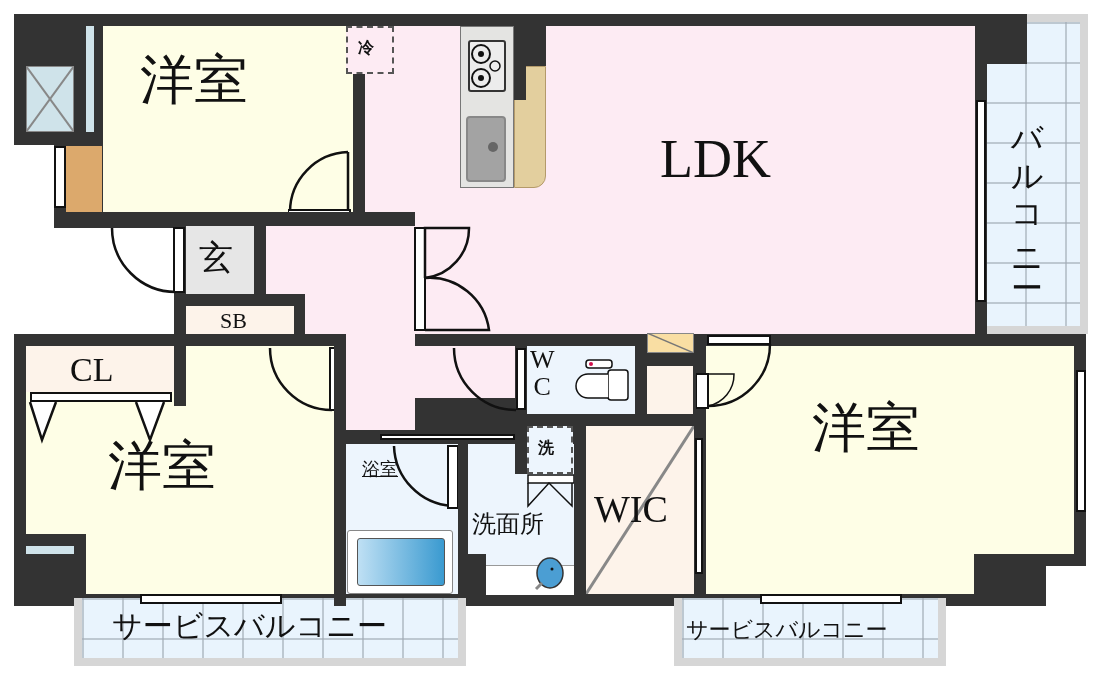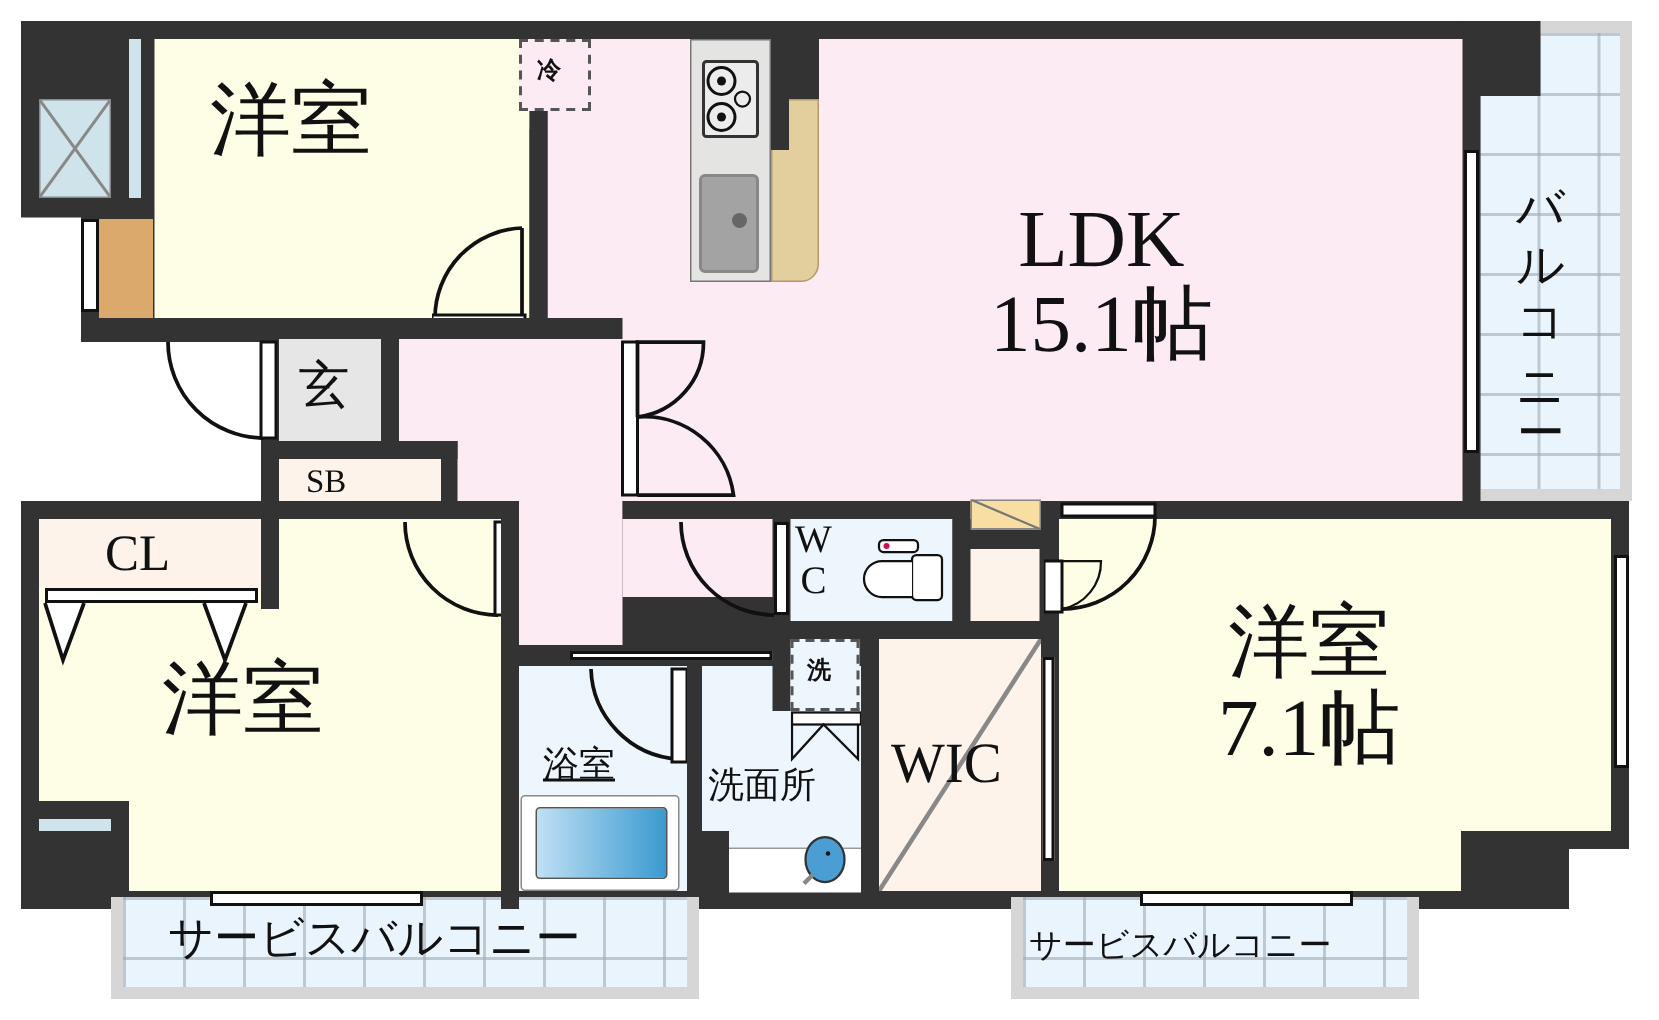--- a/index.html
+++ b/index.html
@@ -10,21 +10,21 @@
   .room-pink { background:#fdebf3; }
   .room-blue { background:#edf5fd; }
   .room-peach { background:#fdf3ea; }
   .room-gray { background:#e6e6e6; }
   .balcony { background:#e9f4fd; border:8px solid #d6d6d6;
     background-image:
       linear-gradient(to right, rgba(160,170,180,0.6) 2px, transparent 2px),
       linear-gradient(to bottom, rgba(160,170,180,0.6) 2px, transparent 2px);
     background-size:40px 40px; }
   .label { position:absolute; color:#111; text-align:center; line-height:1.05; white-space:nowrap; font-family:"Liberation Serif","DejaVu Serif",serif; }
-  .big { font-size:54px; }
+  .big { font-size:54px;text-align:right; }
   .mid { font-size:34px; }
   .small { font-size:22px; }
   .tiny { font-size:16px; }
   .window { position:absolute; background:#ffffff; border:2px solid #111; box-sizing:border-box; }
   .vert { writing-mode:vertical-rl; text-orientation:upright; letter-spacing:6px; }
 </style>
 </head>
 <body>
 
 <div class="abs wall" style="left:14px;top:14px;width:1012px;height:592px;"></div>
@@ -67,21 +67,20 @@
     <path d="M60 2 L60 64 M60 2 A60 60 0 0 0 2 62" fill="none" stroke="#111" stroke-width="2.5"></path>
     <rect x="0" y="60" width="62" height="8" fill="#fff" stroke="#111" stroke-width="2"></rect>
   </svg>
 
 <div class="abs room-pink" style="left:365px;top:26px;width:610px;height:308px;"></div>
 <div class="abs room-pink" style="left:265px;top:226px;width:150px;height:108px;"></div>
 <div class="abs room-pink" style="left:305px;top:300px;width:110px;height:134px;"></div>
 <div class="abs room-pink" style="left:415px;top:334px;width:110px;height:64px;"></div>
 <div class="label big" style="left:660px;top:131px;">
   <div>LDK</div>
-  <div>15.1帖</div>
 </div>
 
 <div class="abs" style="left:346px;top:26px;width:48px;height:48px;border:2px dashed #555;background:#fdebf3;"></div>
 <div class="label tiny" style="left:358px;top:40px;font-weight:bold;">冷</div>
 
 <div class="abs" style="left:460px;top:26px;width:54px;height:162px;background:#e4e4e2;border:1px solid #777;"></div>
 <div class="abs" style="left:468px;top:40px;width:38px;height:52px;border:2px solid #333;border-radius:3px;background:#ececec;"></div>
 <svg class="abs" style="left:470px;top:42px;" width="34" height="48">
     <circle cx="11" cy="12" r="9" fill="none" stroke="#111" stroke-width="2"></circle>
     <circle cx="11" cy="36" r="9" fill="none" stroke="#111" stroke-width="2"></circle>
@@ -116,21 +115,21 @@
 <div class="abs room-gray" style="left:186px;top:226px;width:68px;height:68px;"></div>
 <div class="label mid" style="left:199px;top:240px;">玄</div>
 <div class="abs wall" style="left:174px;top:226px;width:12px;height:112px;"></div>
 <div class="abs wall" style="left:254px;top:226px;width:12px;height:74px;"></div>
 <svg class="abs" style="left:110px;top:226px;" width="76" height="68">
     <path d="M2 2 A64 64 0 0 0 66 66" fill="none" stroke="#111" stroke-width="2.5"></path>
     <rect x="64" y="2" width="10" height="64" fill="#fff" stroke="#111" stroke-width="2"></rect>
   </svg>
 
 <div class="abs room-peach" style="left:186px;top:306px;width:108px;height:28px;"></div>
-<div class="label small" style="left:204px;top:309px;">SB</div>
+<div class="label small" style="left:220px;top:309px;">SB</div>
 <div class="abs wall" style="left:174px;top:294px;width:131px;height:12px;"></div>
 <div class="abs wall" style="left:294px;top:294px;width:11px;height:46px;"></div>
 
 <div class="abs wall" style="left:14px;top:334px;width:332px;height:12px;"></div>
 <div class="abs room-yellow" style="left:26px;top:346px;width:308px;height:248px;"></div>
 <div class="abs wall" style="left:26px;top:534px;width:60px;height:60px;"></div>
 <div class="abs" style="left:26px;top:546px;width:48px;height:8px;background:#cfe3ea;"></div>
 <div class="abs room-peach" style="left:26px;top:346px;width:148px;height:46px;"></div>
 <div class="abs wall" style="left:174px;top:346px;width:12px;height:60px;"></div>
 <div class="label mid" style="left:70px;top:352px;">CL</div>
@@ -164,21 +163,21 @@
     <rect x="34" y="12" width="20" height="30" rx="3" fill="#fff" stroke="#111" stroke-width="1.5"></rect>
     <path d="M34 16 L14 16 A12 12 0 0 0 14 40 L34 40" fill="#fff" stroke="#111" stroke-width="1.5"></path>
   </svg>
 <div class="abs wall" style="left:635px;top:346px;width:12px;height:82px;"></div>
 <div class="abs room-peach" style="left:647px;top:366px;width:46px;height:48px;"></div>
 <div class="abs wall" style="left:515px;top:414px;width:190px;height:12px;"></div>
 
 <div class="abs wall" style="left:334px;top:430px;width:181px;height:14px;"></div>
 <div class="window" style="left:380px;top:434px;width:135px;height:6px;"></div>
 <div class="abs room-blue" style="left:346px;top:444px;width:112px;height:150px;"></div>
-<div class="label small" style="left:362px;top:498px;font-size:24px;text-decoration:underline;">浴室</div>
+<div class="label small" style="left:362px;top:460px;font-size:18px;text-decoration:underline;">浴室</div>
 <svg class="abs" style="left:390px;top:444px;" width="70" height="70">
     <path d="M4 2 A62 62 0 0 0 62 62" fill="none" stroke="#111" stroke-width="2.5"></path>
     <rect x="58" y="2" width="10" height="62" fill="#fff" stroke="#111" stroke-width="2"></rect>
   </svg>
 <div class="abs" style="left:347px;top:530px;width:106px;height:64px;background:#fff;border:1.5px solid #888;border-radius:3px;"></div>
 <div class="abs" style="left:357px;top:538px;width:88px;height:48px;border:1.5px solid #555;border-radius:3px;background:linear-gradient(90deg,#bfe0f4,#3a9ad0);"></div>
 <div class="abs wall" style="left:458px;top:444px;width:10px;height:150px;"></div>
 
 <div class="abs room-blue" style="left:468px;top:444px;width:106px;height:150px;"></div>
 <div class="abs wall" style="left:515px;top:414px;width:12px;height:60px;"></div>
@@ -203,21 +202,20 @@
     <line x1="108" y1="0" x2="0" y2="168" stroke="#888" stroke-width="3"></line>
   </svg>
 <div class="label mid" style="left:594px;top:490px;font-size:38px;">WIC</div>
 <div class="abs wall" style="left:694px;top:340px;width:12px;height:256px;"></div>
 <div class="window" style="left:695px;top:438px;width:8px;height:136px;"></div>
 
 <div class="abs room-yellow" style="left:706px;top:346px;width:368px;height:208px;"></div>
 <div class="abs room-yellow" style="left:706px;top:554px;width:268px;height:40px;"></div>
 <div class="label big" style="left:812px;top:400px;">
   <div>洋室</div>
-  <div>7.1帖</div>
 </div>
 <svg class="abs" style="left:696px;top:334px;" width="80" height="76">
     <rect x="12" y="2" width="62" height="8" fill="#fff" stroke="#111" stroke-width="2"></rect>
     <path d="M74 10 A62 62 0 0 1 12 72" fill="none" stroke="#111" stroke-width="2.5"></path>
     <rect x="0" y="40" width="12" height="34" fill="#fff" stroke="#111" stroke-width="2"></rect>
     <path d="M12 40 L38 40 A32 32 0 0 1 12 72" fill="none" stroke="#111" stroke-width="1.5"></path>
   </svg>
 <div class="window" style="left:1076px;top:370px;width:10px;height:142px;"></div>
 <div class="window" style="left:760px;top:594px;width:142px;height:10px;"></div>
 

